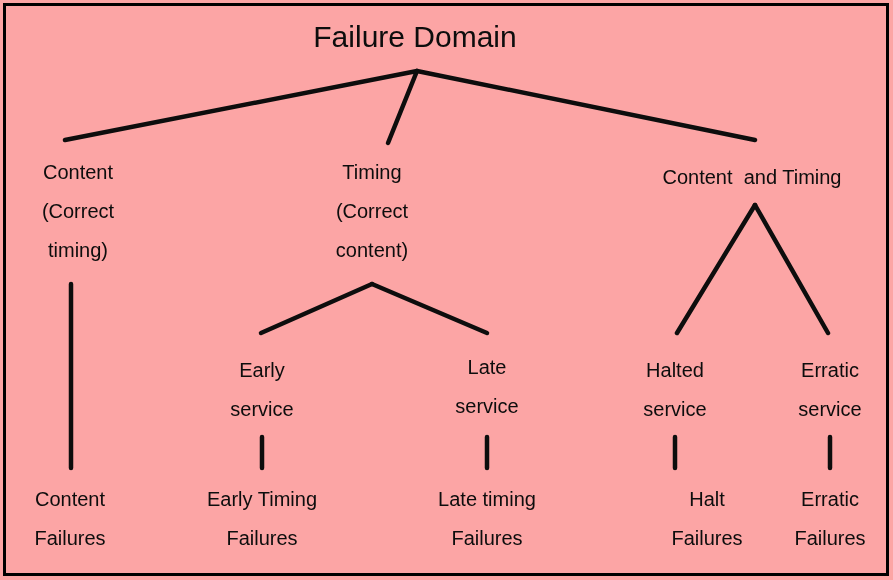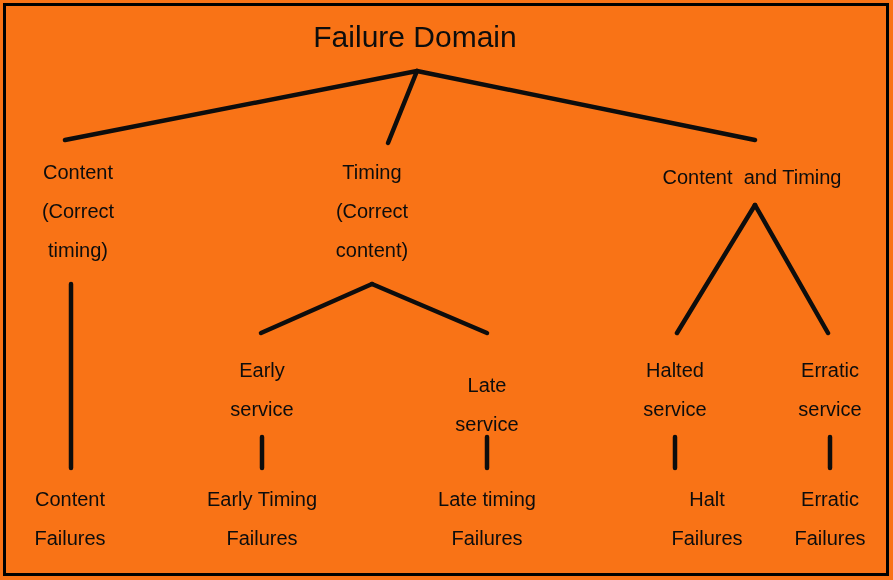--- a/index.html
+++ b/index.html
@@ -52,33 +52,33 @@
     transform: translateX(-50%);
     font-size: 20px;
     line-height: 39px;
     white-space: pre;
     text-align: center;
   }
   .n-content            { left: 78px;  top: 153px; }
   .n-timing             { left: 372px; top: 153px; }
   .n-content-and-timing { left: 752px; top: 158px; }
   .n-early-service      { left: 262px; top: 351px; }
-  .n-late-service       { left: 487px; top: 366px; }
+  .n-late-service       { left: 487px; top: 348px; }
   .n-halted-service     { left: 675px; top: 351px; }
   .n-erratic-service    { left: 830px; top: 351px; }
   .n-content-failures   { left: 70px;  top: 480px; }
   .n-early-timing-failures { left: 262px; top: 480px; }
   .n-late-timing-failures  { left: 487px; top: 480px; }
   .n-halt-failures      { left: 675px; top: 480px; margin-left: 32px; }
   .n-erratic-failures   { left: 830px; top: 480px; }
 </style>
 </head>
 <body>
 
-<div class="canvas" style="background: #f97316; color: rgb(13, 13, 13);">
+<div class="canvas" style="background: #fca5a5; color: rgb(13, 13, 13);">
   <svg class="edges" viewBox="0 0 893 580" xmlns="http://www.w3.org/2000/svg">
       <line x1="417" y1="71" x2="65" y2="140" stroke="#0d0d0d"></line>
       <line x1="417" y1="71" x2="388" y2="143" stroke="#0d0d0d"></line>
       <line x1="417" y1="71" x2="755" y2="140" stroke="#0d0d0d"></line>
       <line x1="372" y1="284" x2="261" y2="333" stroke="#0d0d0d"></line>
       <line x1="372" y1="284" x2="487" y2="333" stroke="#0d0d0d"></line>
       <line x1="755" y1="205" x2="677" y2="333" stroke="#0d0d0d"></line>
       <line x1="755" y1="205" x2="828" y2="333" stroke="#0d0d0d"></line>
       <line x1="71" y1="284" x2="71" y2="468" stroke="#0d0d0d"></line>
       <line x1="262" y1="437" x2="262" y2="468" stroke="#0d0d0d"></line>

